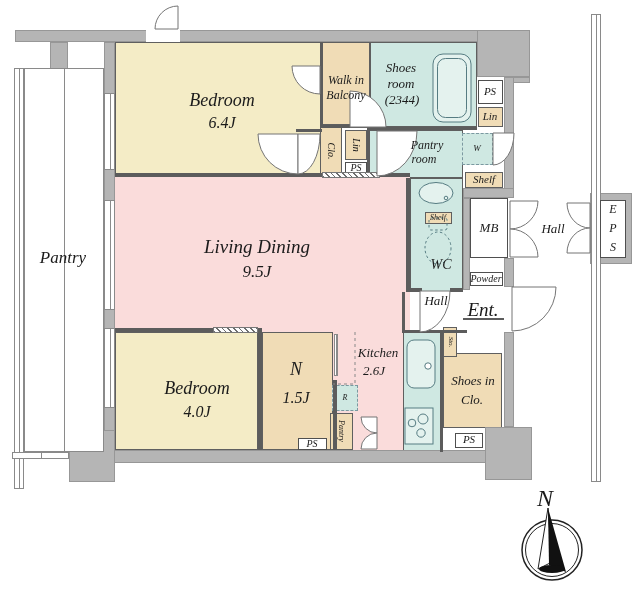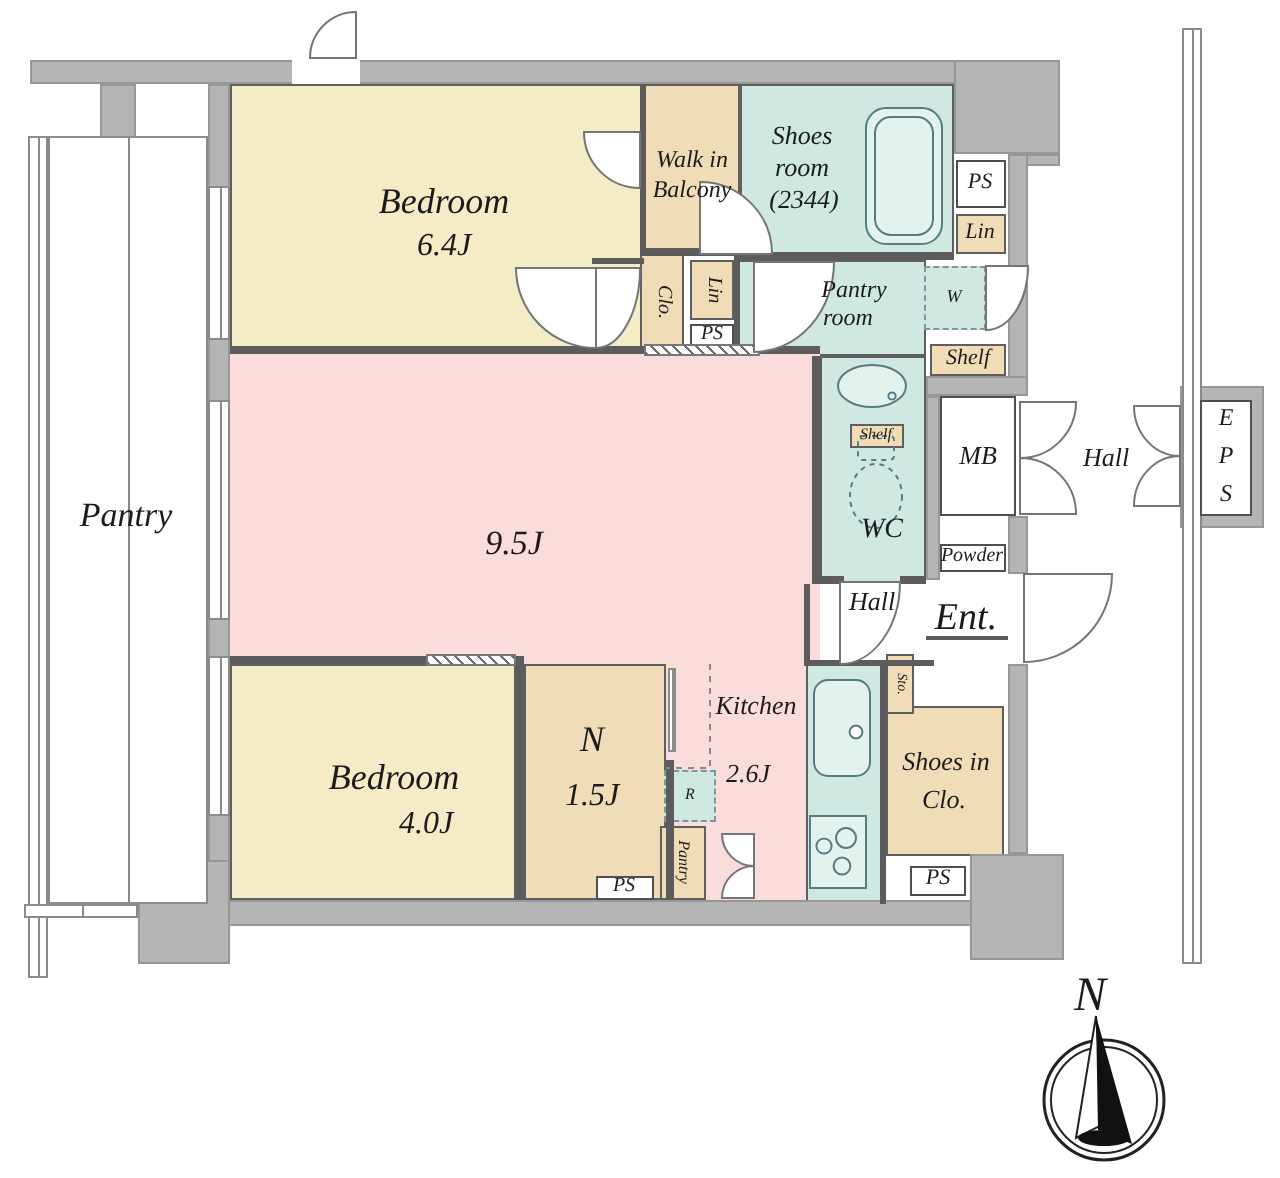--- a/index.html
+++ b/index.html
@@ -144,30 +144,31 @@
       <polygon points="548,508 566,572 549,565" fill="#111111"></polygon>
       <ellipse cx="552" cy="569" rx="13" ry="4" fill="#111111"></ellipse>
     </g>
   </svg>
 
   <div class="lbl" style="left:63px;top:258px;font-size:17px;">Pantry</div>
 
   <div class="lbl" style="left:222px;top:101px;font-size:18px;">Bedroom</div>
   <div class="lbl" style="left:222px;top:123px;font-size:16px;">6.4J</div>
 
+  <div class="lbl" style="left:257px;top:247px;font-size:19px;">Living Dining</div>
   <div class="lbl" style="left:257px;top:272px;font-size:17px;">9.5J</div>
 
   <div class="lbl" style="left:197px;top:389px;font-size:18px;">Bedroom</div>
-  <div class="lbl" style="left:197px;top:412px;font-size:16px;margin-left:16px;">4.0J</div>
+  <div class="lbl" style="left:197px;top:412px;font-size:16px;">4.0J</div>
 
   <div class="lbl" style="left:296px;top:370px;font-size:18px;">N</div>
   <div class="lbl" style="left:296px;top:398px;font-size:16px;">1.5J</div>
 
   <div class="lbl" style="left:378px;top:353px;font-size:13px;">Kitchen</div>
-  <div class="lbl" style="left:374px;top:371px;font-size:13px;margin-top:16px;">2.6J</div>
+  <div class="lbl" style="left:374px;top:371px;font-size:13px;">2.6J</div>
 
   <div class="lbl" style="left:346px;top:80px;font-size:12px;">Walk in</div>
   <div class="lbl" style="left:346px;top:95px;font-size:12px;">Balcony</div>
 
   <div class="lbl" style="left:401px;top:68px;font-size:13px;">Shoes</div>
   <div class="lbl" style="left:401px;top:84px;font-size:13px;">room</div>
   <div class="lbl" style="left:402px;top:100px;font-size:13px;">(2344)</div>
 
   <div class="lbl" style="left:427px;top:145px;font-size:12px;">Pantry</div>
   <div class="lbl" style="left:424px;top:159px;font-size:12px;">room</div>

